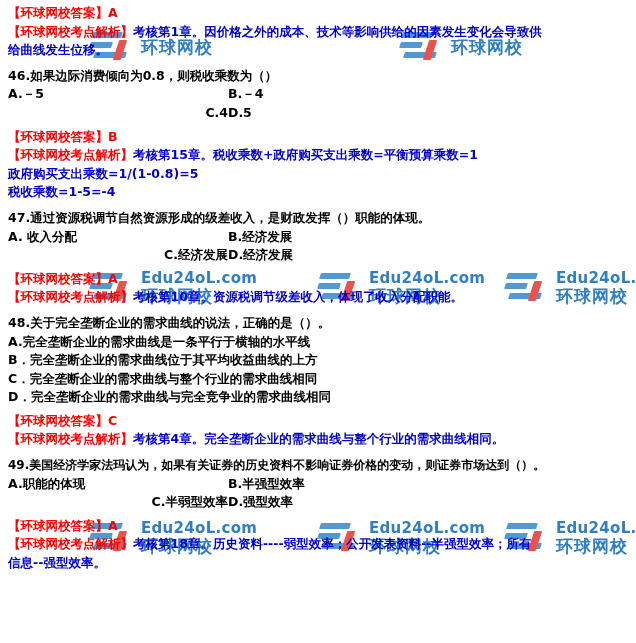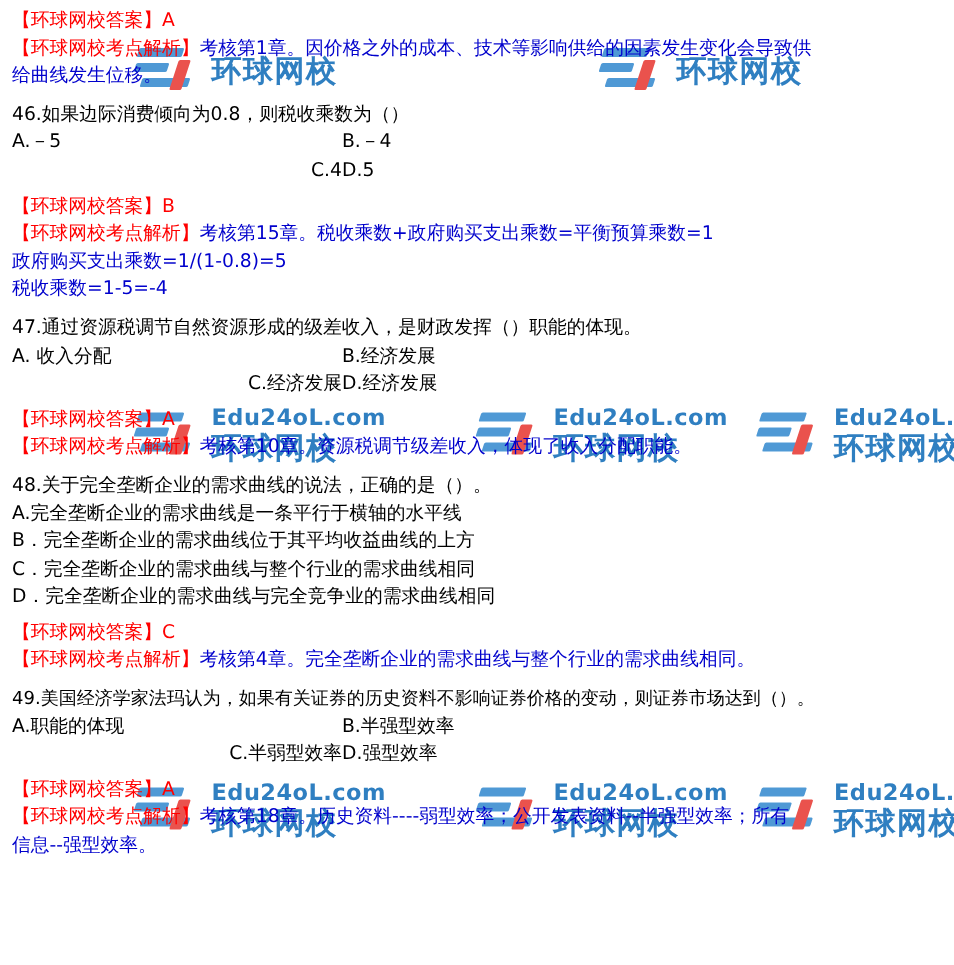--- a/index.html
+++ b/index.html
@@ -16,20 +16,21 @@
     position: relative;
     overflow: hidden;
   }
   .page {
     position: relative;
     width: 636px;
     height: 643px;
     padding: 4px 8px 0 8px;
     box-sizing: border-box;
     z-index: 2;
+    font-weight: bold;
   }
   .line {
     line-height: 18.6px;
     white-space: nowrap;
     position: relative;
     z-index: 3;
   }
   .wrap {
     white-space: normal;
   }
@@ -77,21 +78,21 @@
     position: absolute;
     background: #3d8fd1;
     border-radius: 1px;
   }
   .wm-logo .b1 { left: 2px;  top: 2px;  width: 30px; height: 6px; transform: skewX(-18deg); }
   .wm-logo .b2 { left: 0px;  top: 12px; width: 22px; height: 6px; transform: skewX(-18deg); }
   .wm-logo .b3 { left: 4px;  top: 22px; width: 32px; height: 6px; transform: skewX(-18deg); }
   .wm-logo .b4 { left: 26px; top: 10px; width: 8px;  height: 20px; transform: skewX(-18deg); background:#e8403a; }
   .wm-cn {
     color: #2f7fc1;
-    font-size: 20px;
+    font-size: 17px;
     font-weight: bold;
     letter-spacing: 1px;
   }
   .wm-url {
     color: #2f7fc1;
     font-size: 15px;
     font-weight: bold;
     letter-spacing: 0.3px;
   }
   .wm-stack {

